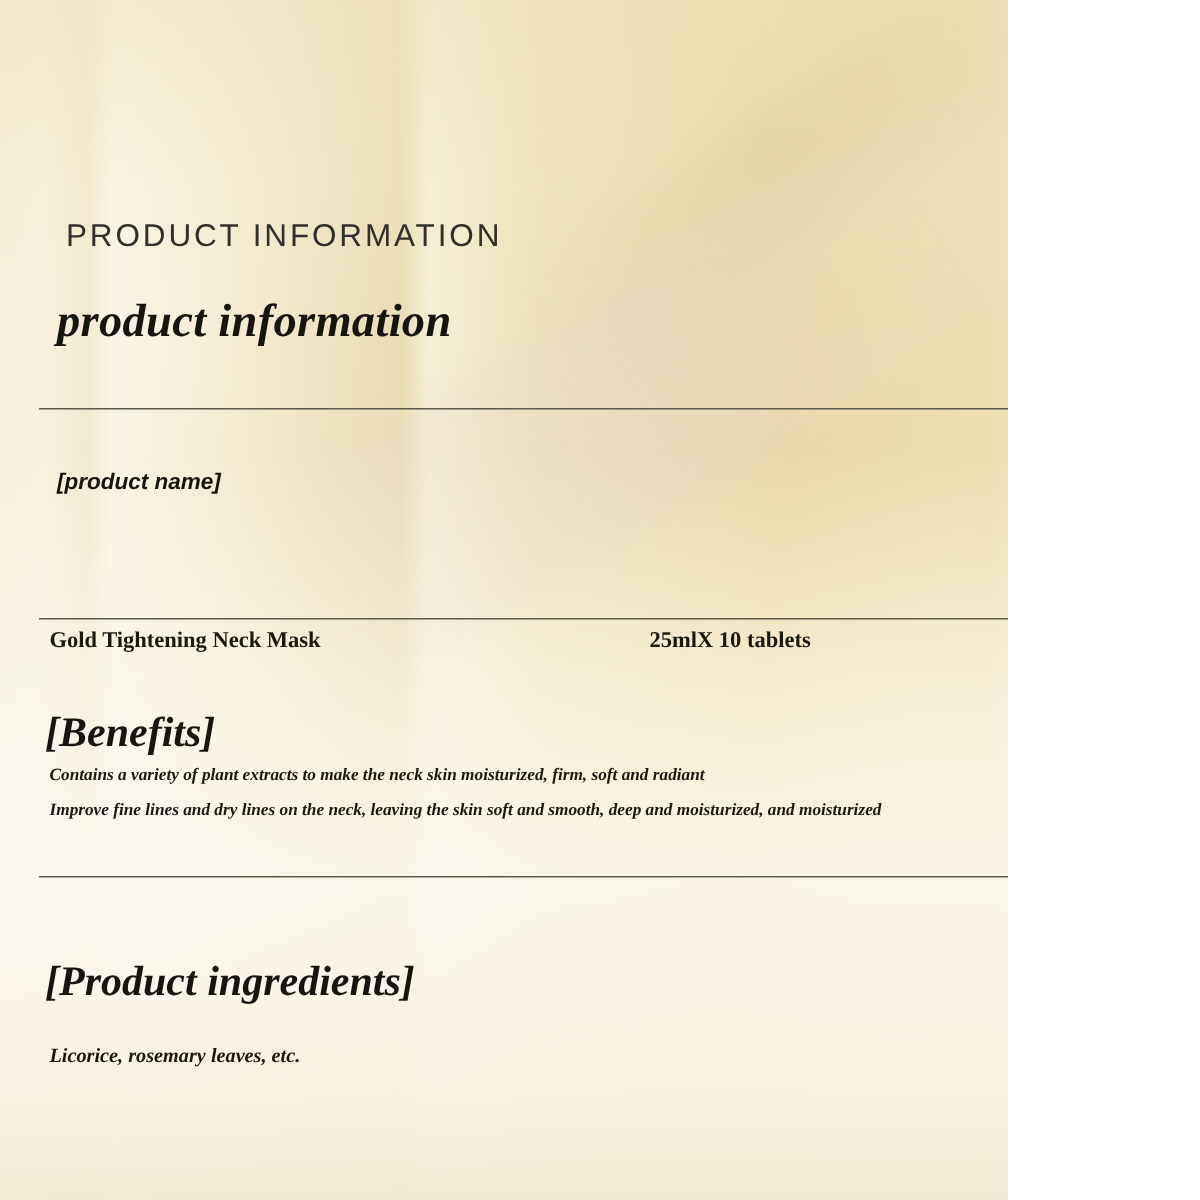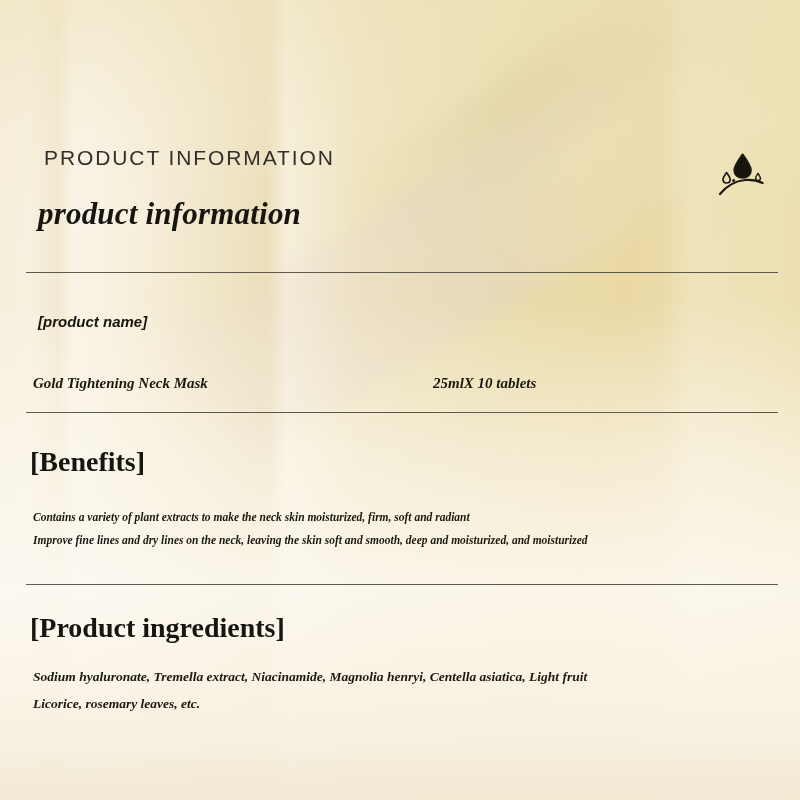--- a/index.html
+++ b/index.html
@@ -8,21 +8,21 @@
   }
   body {
     width: 800px;
     height: 800px;
     overflow: hidden;
     font-family: "Liberation Serif", serif;
   }
 
   #page {
     position: relative;
-    width: 800px;
+    width: 672px;
     height: 800px;
     overflow: hidden;
     background: #14b8a6;
   }
 
   
   .bg-base {
     position: absolute;
     inset: 0;
     background: linear-gradient(100deg,
@@ -158,36 +158,38 @@
     font-size: 15px;
     color: #17150f;
     white-space: nowrap;
   }
   .label-name  { left: 38px;  top: 313px; }
   .label-specs { left: 408px; top: 313px; }
 
   .field-value {
     position: absolute;
     font-family: "Liberation Serif", serif;
-    font-style: italic;
     font-weight: bold;
     font-size: 15px;
     color: #1b180f;
     white-space: nowrap;
+    margin-top: 44px;
   }
   .value-name  { left: 33px;  top: 375px; }
   .value-specs { left: 433px; top: 375px; }
 
   .section-head {
     position: absolute;
     left: 30px;
     font-family: "Liberation Serif", serif;
+    font-style: italic;
     font-weight: bold;
     color: #17150f;
     white-space: nowrap;
+    margin-top: 27px;
   }
   .head-benefits    { top: 446px; font-size: 28px; }
   .head-ingredients { top: 612px; font-size: 28px; text-align: right; }
 
   .body-line {
     position: absolute;
     left: 33px;
     font-family: "Liberation Serif", serif;
     font-style: italic;
     font-weight: bold;
@@ -253,18 +255,17 @@
     <div class="section-head head-benefits">[Benefits]</div>
 
     <div class="body-line benefit-1">Contains a variety of plant extracts to make the neck skin moisturized, firm, soft and radiant</div>
 
     <div class="body-line benefit-2">Improve fine lines and dry lines on the neck, leaving the skin soft and smooth, deep and moisturized, and moisturized</div>
 
     <div class="rule rule-3"></div>
 
     <div class="section-head head-ingredients">[Product ingredients]</div>
 
-    <div class="body-line ingr-1">Sodium hyaluronate, Tremella extract, Niacinamide, Magnolia henryi, Centella asiatica, Light fruit</div>
 
     <div class="body-line ingr-2">Licorice, rosemary leaves, etc.</div>
 
   </div>
 </div>
 
 </body></html>

